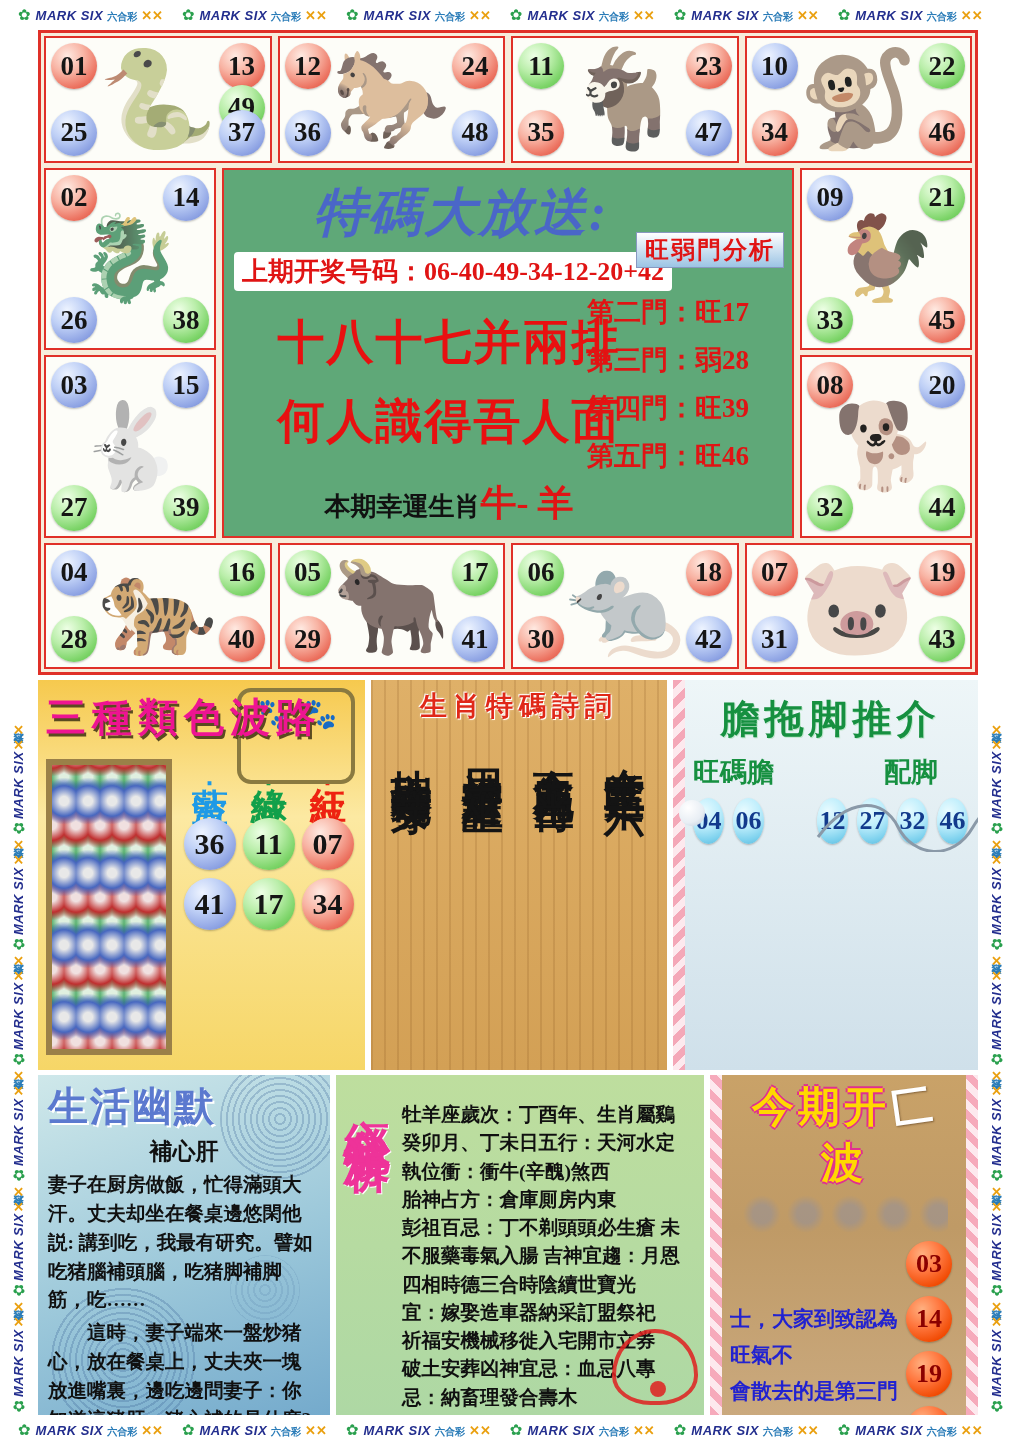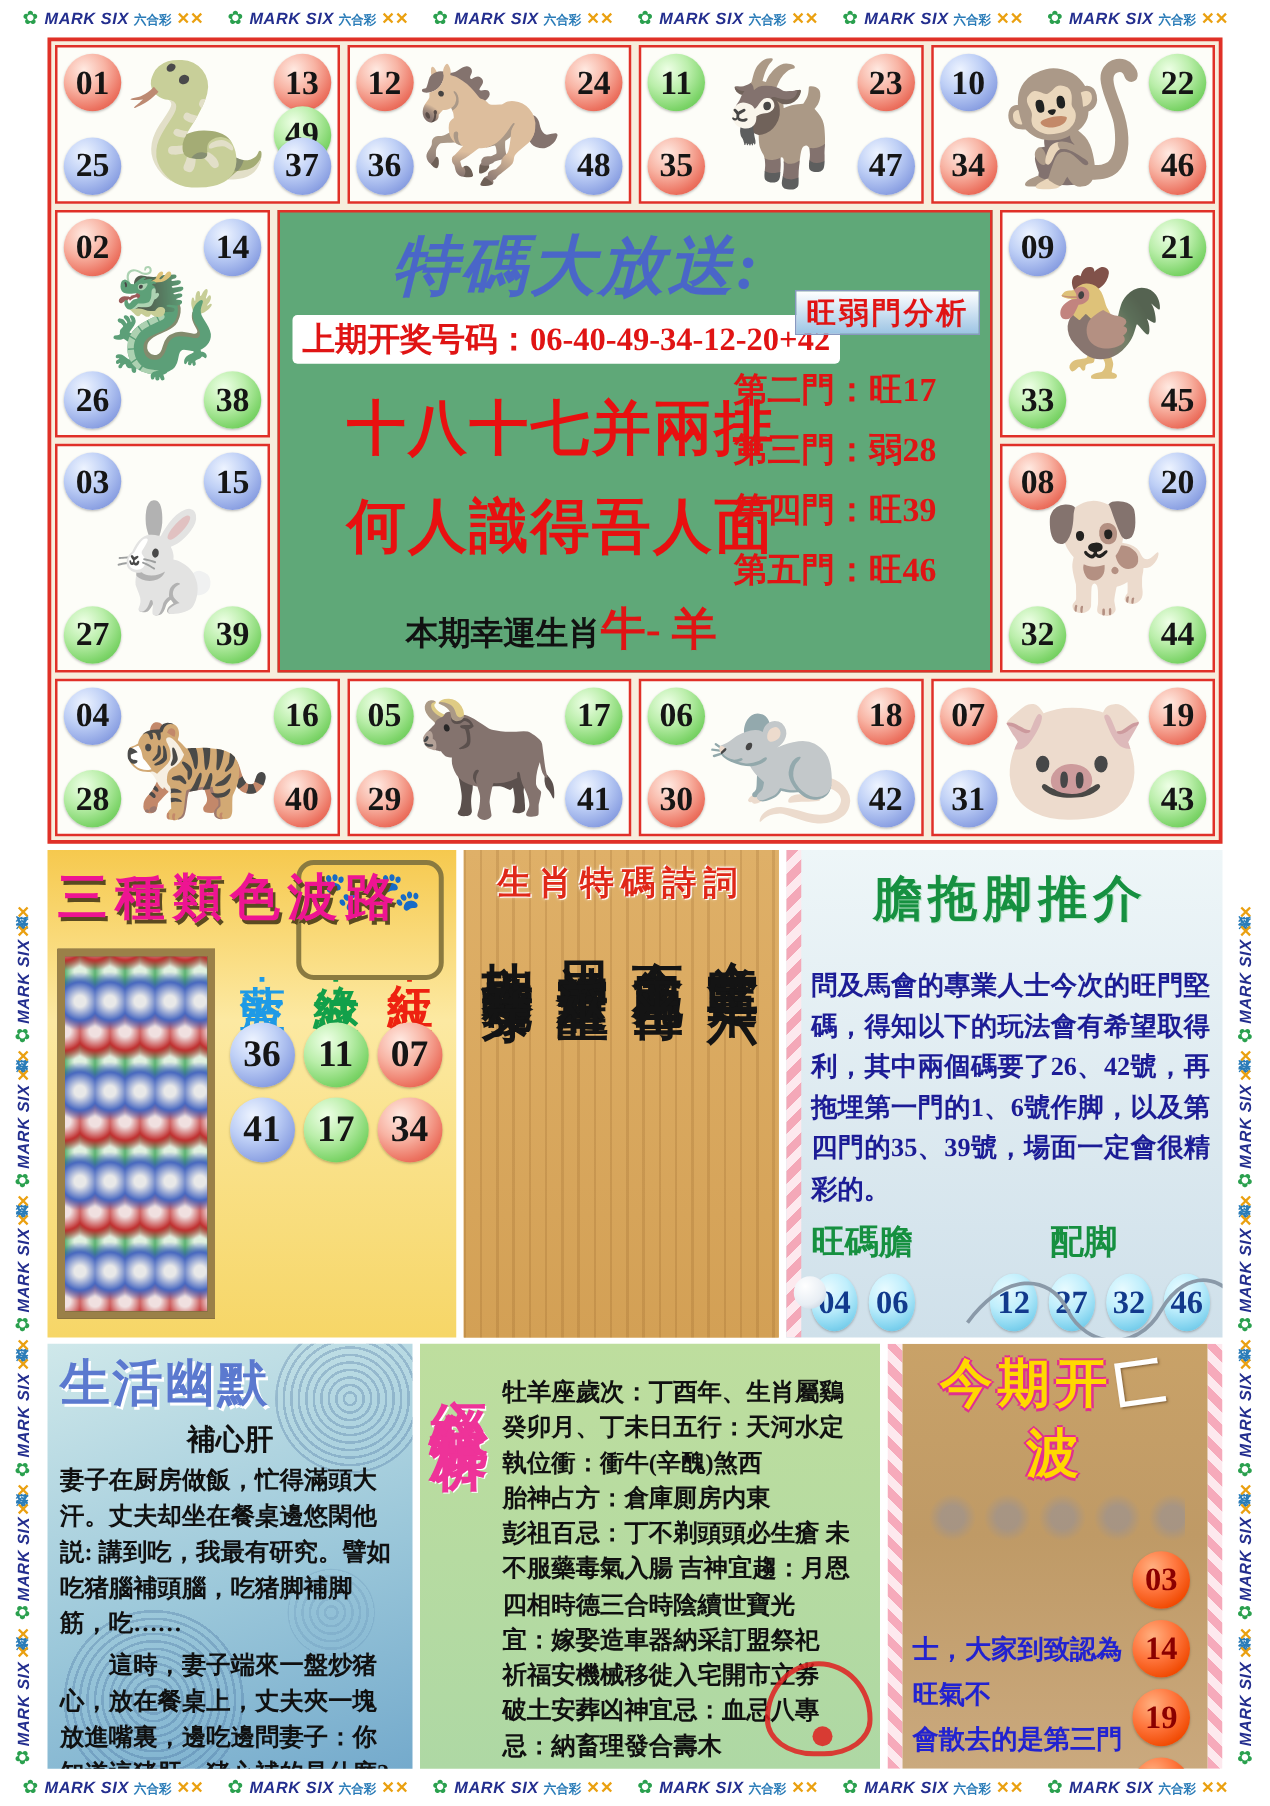--- a/index.html
+++ b/index.html
@@ -53,21 +53,21 @@
 .photo{width:126px;height:296px;border:6px solid #9a8048;background:#221a12;background-image:radial-gradient(circle at 50% 50%,#e8e8e8 12%,#4868c0 40%,rgba(0,0,0,0) 62%),radial-gradient(circle at 50% 50%,#f0e0e0 12%,#c03030 40%,rgba(0,0,0,0) 62%),radial-gradient(circle at 50% 50%,#e0f0e0 12%,#2a9a4a 40%,rgba(0,0,0,0) 62%);background-size:24px 72px,24px 72px,24px 72px;background-position:0 0,12px 24px,0 48px}
 .wcols{flex:1;display:flex;justify-content:space-around}
 .wcol{display:flex;flex-direction:column;align-items:center}
 .wname{writing-mode:vertical-rl;font:900 36px "Liberation Serif",serif;letter-spacing:4px}
 .wcolon{font:900 26px "Liberation Serif",serif;margin:2px 0 6px}
 .wcol[data-color="blue"] .wname,.wcol[data-color="blue"] .wcolon{color:#1e9ae6}
 .wcol[data-color="green"] .wname,.wcol[data-color="green"] .wcolon{color:#12a04a}
 .wcol[data-color="red"] .wname,.wcol[data-color="red"] .wcolon{color:#ee2211}
 .wball{position:static;width:52px;height:52px;font-size:30px;margin-top:8px}
 
-.poem{width:252px;background:#d9a95f;background-image:repeating-linear-gradient(90deg,rgba(120,70,20,.16) 0 2px,rgba(0,0,0,0) 2px 13px),linear-gradient(180deg,#dfb068,#d3a055);padding:8px 6px;overflow:hidden}
+.poem{width:296px;background:#d9a95f;background-image:repeating-linear-gradient(90deg,rgba(120,70,20,.16) 0 2px,rgba(0,0,0,0) 2px 13px),linear-gradient(180deg,#dfb068,#d3a055);padding:8px 6px;overflow:hidden}
 .ptitle{text-align:center;font:900 27px "Liberation Serif",serif;color:#e02818;letter-spacing:6px;text-shadow:0 0 3px #fff,1px 1px 0 #fff,-1px -1px 0 #fff}
 .plines{display:flex;flex-direction:row-reverse;justify-content:space-around;margin-top:12px;height:320px}
 .pline{writing-mode:vertical-rl;font:900 41px "Liberation Serif",serif;color:#141414;letter-spacing:4px}
 
 .dantuo{position:relative;flex:1;background:linear-gradient(180deg,#eef6f8,#cfe0ea);padding:6px 10px 6px 20px;overflow:hidden}
 .dstrip{position:absolute;left:0;top:0;bottom:0;width:12px;background:repeating-linear-gradient(135deg,#f4a8b8 0 7px,#fde9ee 7px 14px)}
 .dtitle{font:900 39px "Liberation Sans",sans-serif;color:#169040;letter-spacing:5px;text-align:center;margin-top:6px;text-shadow:1px 1px 0 #bfe8cd}
 .dbody{margin-top:26px;font:bold 21px "Liberation Serif",serif;color:#1c1c96;line-height:1.55;text-align:justify}
 .dlabels{display:flex;margin-top:8px;font:900 27px "Liberation Sans",sans-serif;color:#169040}
 .dlabels .l2{margin-left:110px}
@@ -266,21 +266,20 @@
         <div class="pline">今當旺走三十六</div>
         <div class="pline">合而為九兩生肖</div>
         <div class="pline">用神當定看誰坐</div>
         <div class="pline">扶之則吉蛇發芽</div>
       </div>
     </div>
 
     <div class="dantuo">
       <div class="dstrip"></div>
       <div class="dtitle">膽拖脚推介</div>
-      <div class="dbody">問及馬會的專業人士今次的旺門堅碼，得知以下的玩法會有希望取得利，其中兩個碼要了26、42號，再拖埋第一門的1、6號作脚，以及第四門的35、39號，場面一定會很精彩的。</div>
       <div class="dlabels">
         <span class="l1">旺碼膽</span>
         <span class="l2">配脚</span>
       </div>
       <div class="dballs">
         <span class="wdecor"></span>
 
         <svg class="wire" viewBox="0 0 230 60">
             <path d="M5 45 C 35 5,70 5,85 35 S 140 70,160 35 S 215 5,226 40" stroke="#8a99a8" stroke-width="3" fill="none"></path>
           </svg>

